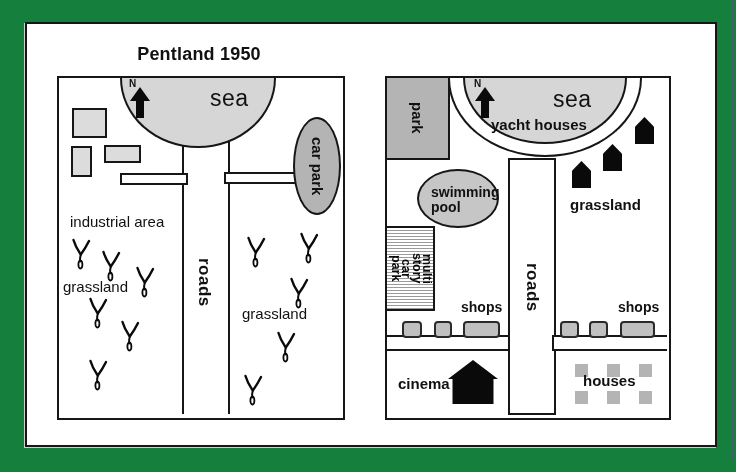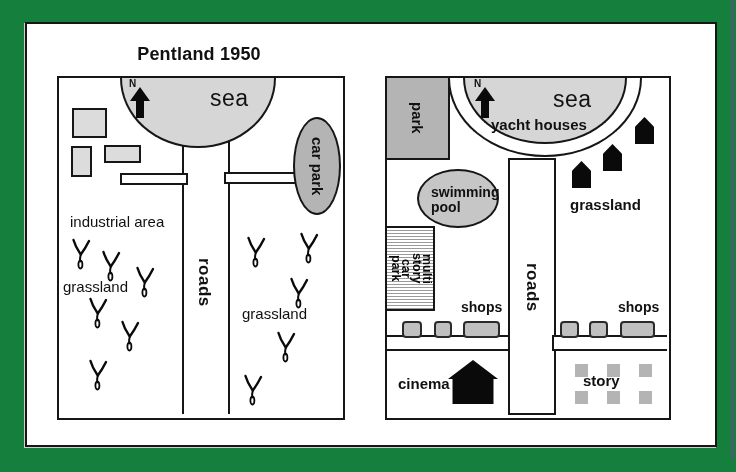--- a/index.html
+++ b/index.html
@@ -206,21 +206,21 @@
 
     <div class="lbl bold14" style="left:74px;top:221px;">shops</div>
     <div class="lbl bold14" style="left:231px;top:221px;">shops</div>
 
     <div class="shops-strip" style="left:0;top:257px;width:121px;border-left:0;"></div>
     <div class="shops-strip" style="left:165px;top:257px;width:113px;border-right:0;"></div>
 
     <div class="lbl bold" style="left:11px;top:297px;">cinema</div>
     <div class="cinema-house" style="left:61px;top:282px;"></div>
 
-    <div class="lbl bold z-top" style="left:196px;top:294px;">story</div>
+    <div class="lbl bold z-top" style="left:196px;top:294px;">houses</div>
   <div class="apt-icon" style="left: 185px; top: 83px;"></div>
       <div class="apt-icon" style="left: 216px; top: 66px;"></div>
       <div class="apt-icon" style="left: 248px; top: 39px;"></div>
       <div class="shop-box" style="left: 15px; top: 243px; width: 16px;"></div>
       <div class="shop-box" style="left: 47px; top: 243px; width: 14px;"></div>
       <div class="shop-box" style="left: 76px; top: 243px; width: 33px;"></div>
       <div class="shop-box" style="left: 173px; top: 243px; width: 15px;"></div>
       <div class="shop-box" style="left: 202px; top: 243px; width: 15px;"></div>
       <div class="shop-box" style="left: 233px; top: 243px; width: 31px;"></div>
       <div class="house-square" style="left: 188px; top: 286px;"></div>

